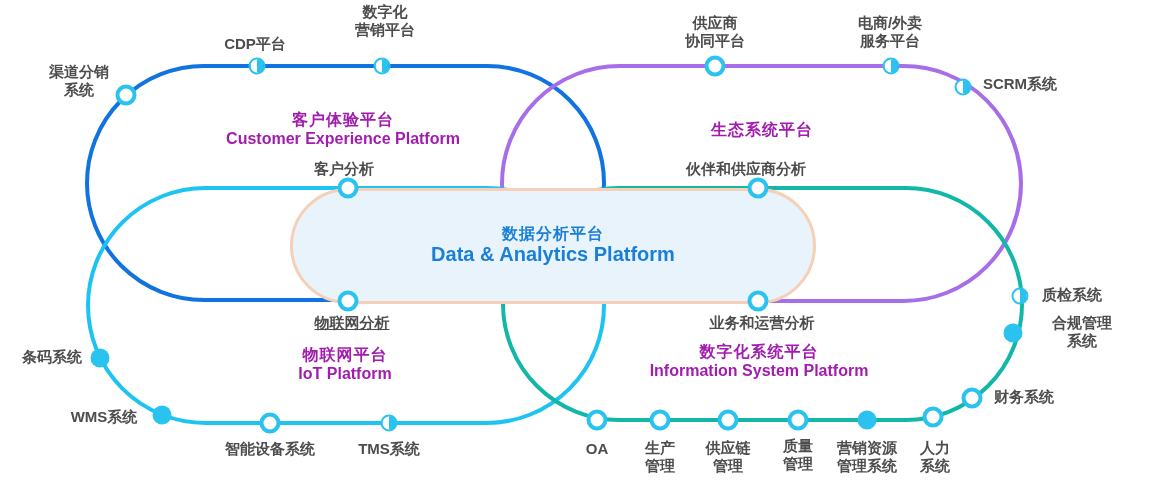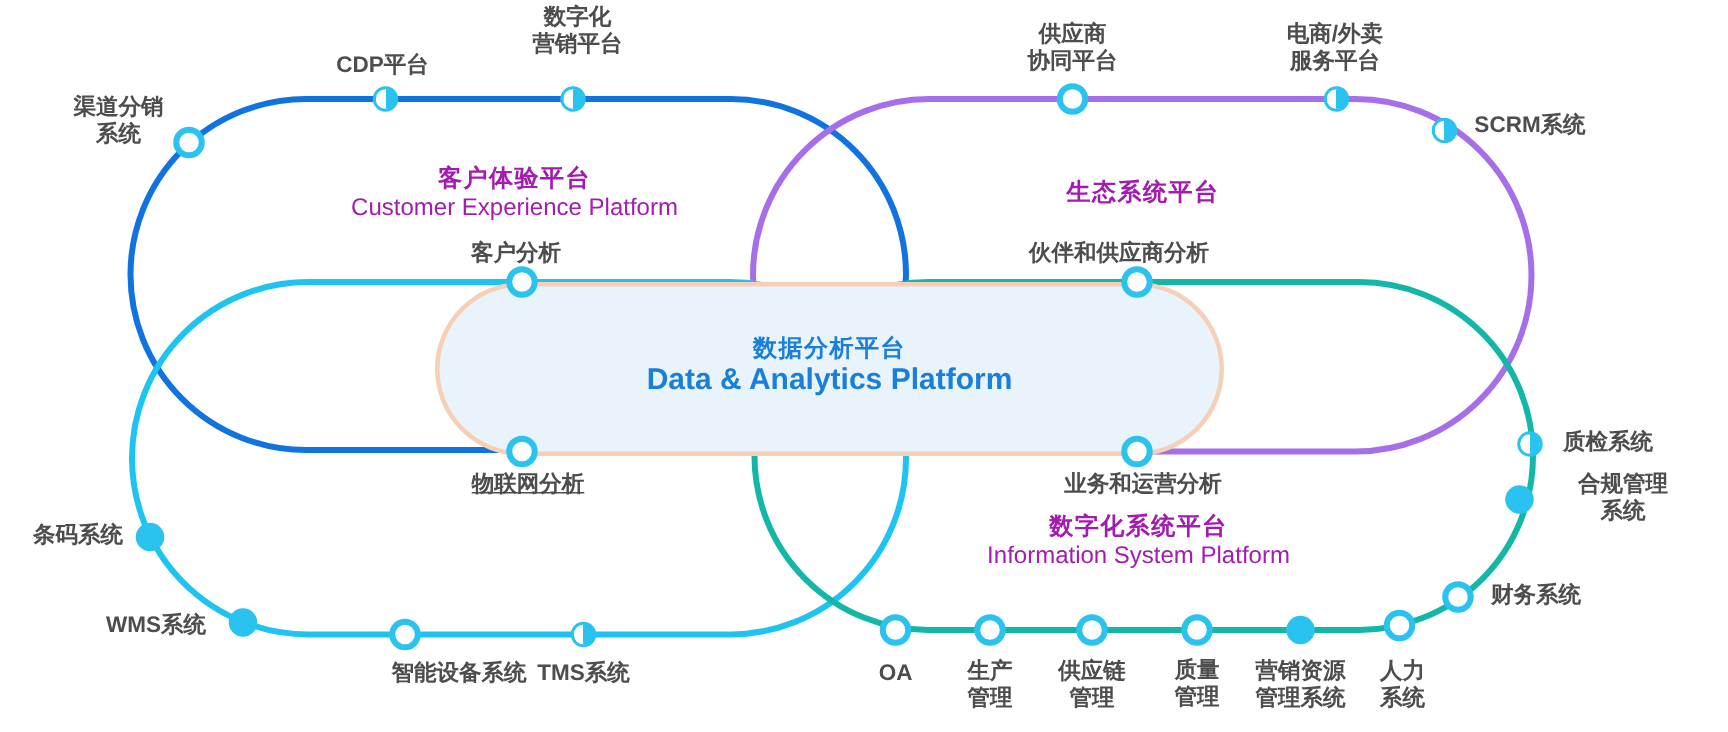--- a/index.html
+++ b/index.html
@@ -2,21 +2,21 @@
 <html><head>
 <meta charset="utf-8">
 <style>
   html,body{margin:0;padding:0;background:#ffffff;}
   body{font-family:"Liberation Sans","DejaVu Sans",sans-serif;}
   .canvas{position:relative;width:1152px;height:488px;background:#ffffff;overflow:hidden;}
   .stadium{position:absolute;box-sizing:border-box;border:4px solid #000;border-radius:999px;background:transparent;z-index:1;}
   .center-stadium{position:absolute;box-sizing:border-box;border:3px solid #f6d0b6;border-radius:999px;background:#e8f3fb;z-index:2;}
   .title{position:absolute;transform:translate(-50%,-50%);text-align:center;color:#a21caf;white-space:nowrap;z-index:3;}
   .title .zh{font-size:16px;font-weight:bold;letter-spacing:1px;line-height:19px;}
-  .title .en{font-size:16px;font-weight:normal;line-height:19px;}
+  .title .en{font-size:16px;font-weight:bold;line-height:19px;}
   .center-title{position:absolute;transform:translate(-50%,-50%);text-align:center;color:#1a7fd8;white-space:nowrap;z-index:3;}
   .center-title .zh{font-size:16px;font-weight:bold;letter-spacing:1px;line-height:20px;}
   .center-title .en{font-size:20px;font-weight:bold;line-height:21px;}
   .dot{position:absolute;transform:translate(-50%,-50%);border-radius:50%;box-sizing:border-box;z-index:4;}
   .dot-open{width:21px;height:21px;background:#ffffff;border:4px solid #2ac2ef;}
   .dot-half{width:17px;height:17px;background:linear-gradient(90deg,#ffffff 50%,#2ac2ef 50%);border:2px solid #2ac2ef;}
   .dot-solid{width:19px;height:19px;background:#2ac2ef;}
   .node-label{position:absolute;transform:translate(-50%,-50%);text-align:center;white-space:pre-line;font-size:15px;line-height:18px;font-weight:600;color:#4d4d4d;z-index:5;}
 </style>
 </head>
@@ -26,20 +26,24 @@
     <div class="stadium" style="left: 85px; top: 64px; width: 521px; height: 238px; border-color: rgb(17, 115, 224);"></div>
     <div class="title" style="left: 343px; top: 129px;">
       <div class="zh">客户体验平台</div>
       <div class="en">Customer Experience Platform</div>
     </div>
     <div class="stadium" style="left: 500px; top: 64px; width: 523px; height: 239px; border-color: rgb(167, 110, 233);"></div>
     <div class="title" style="left: 762px; top: 129px;">
       <div class="zh">生态系统平台</div>
     </div>
     <div class="stadium" style="left: 86px; top: 186px; width: 520px; height: 239px; border-color: rgb(30, 196, 241);"></div>
+    <div class="title" style="left: 345px; top: 364px;">
+      <div class="zh">物联网平台</div>
+      <div class="en">IoT Platform</div>
+    </div>
     <div class="stadium" style="left: 501px; top: 186px; width: 523px; height: 236px; border-color: rgb(19, 183, 168);"></div>
     <div class="title" style="left: 759px; top: 361px;">
       <div class="zh">数字化系统平台</div>
       <div class="en">Information System Platform</div>
     </div>
     <div class="center-stadium" style="left: 290px; top: 188px; width: 526px; height: 116px; background: rgb(232, 243, 251); border-color: rgb(246, 208, 182);"></div>
     <div class="center-title" style="left: 553px; top: 244px;">
       <div class="zh">数据分析平台</div>
       <div class="en">Data &amp; Analytics Platform</div>
     </div>
@@ -69,21 +73,21 @@
     <div class="node-label" style="left: 762px; top: 323px;">业务和运营分析</div>
     <div class="dot dot-half" style="left: 1020px; top: 296px;"></div>
     <div class="node-label" style="left: 1072px; top: 295px; text-align: right;">质检系统</div>
     <div class="dot dot-solid" style="left: 1013px; top: 333px;"></div>
     <div class="node-label" style="left: 1082px; top: 332px;">合规管理系统</div>
     <div class="dot dot-solid" style="left: 100px; top: 358px;"></div>
     <div class="node-label" style="left: 52px; top: 357px;">条码系统</div>
     <div class="dot dot-solid" style="left: 162px; top: 415px;"></div>
     <div class="node-label" style="left: 104px; top: 417px; text-align: right;">WMS系统</div>
     <div class="dot dot-open" style="left: 270px; top: 423px;"></div>
-    <div class="node-label" style="left: 270px; top: 449px; margin-left: 36px;">智能设备系统</div>
+    <div class="node-label" style="left: 270px; top: 449px;">智能设备系统</div>
     <div class="dot dot-half" style="left: 389px; top: 423px;"></div>
     <div class="node-label" style="left: 389px; top: 449px;">TMS系统</div>
     <div class="dot dot-open" style="left: 597px; top: 420px;"></div>
     <div class="node-label" style="left: 597px; top: 449px;">OA</div>
     <div class="dot dot-open" style="left: 660px; top: 420px;"></div>
     <div class="node-label" style="left: 660px; top: 457px;">生产
 管理</div>
     <div class="dot dot-open" style="left: 728px; top: 420px;"></div>
     <div class="node-label" style="left: 728px; top: 457px;">供应链
 管理</div>

